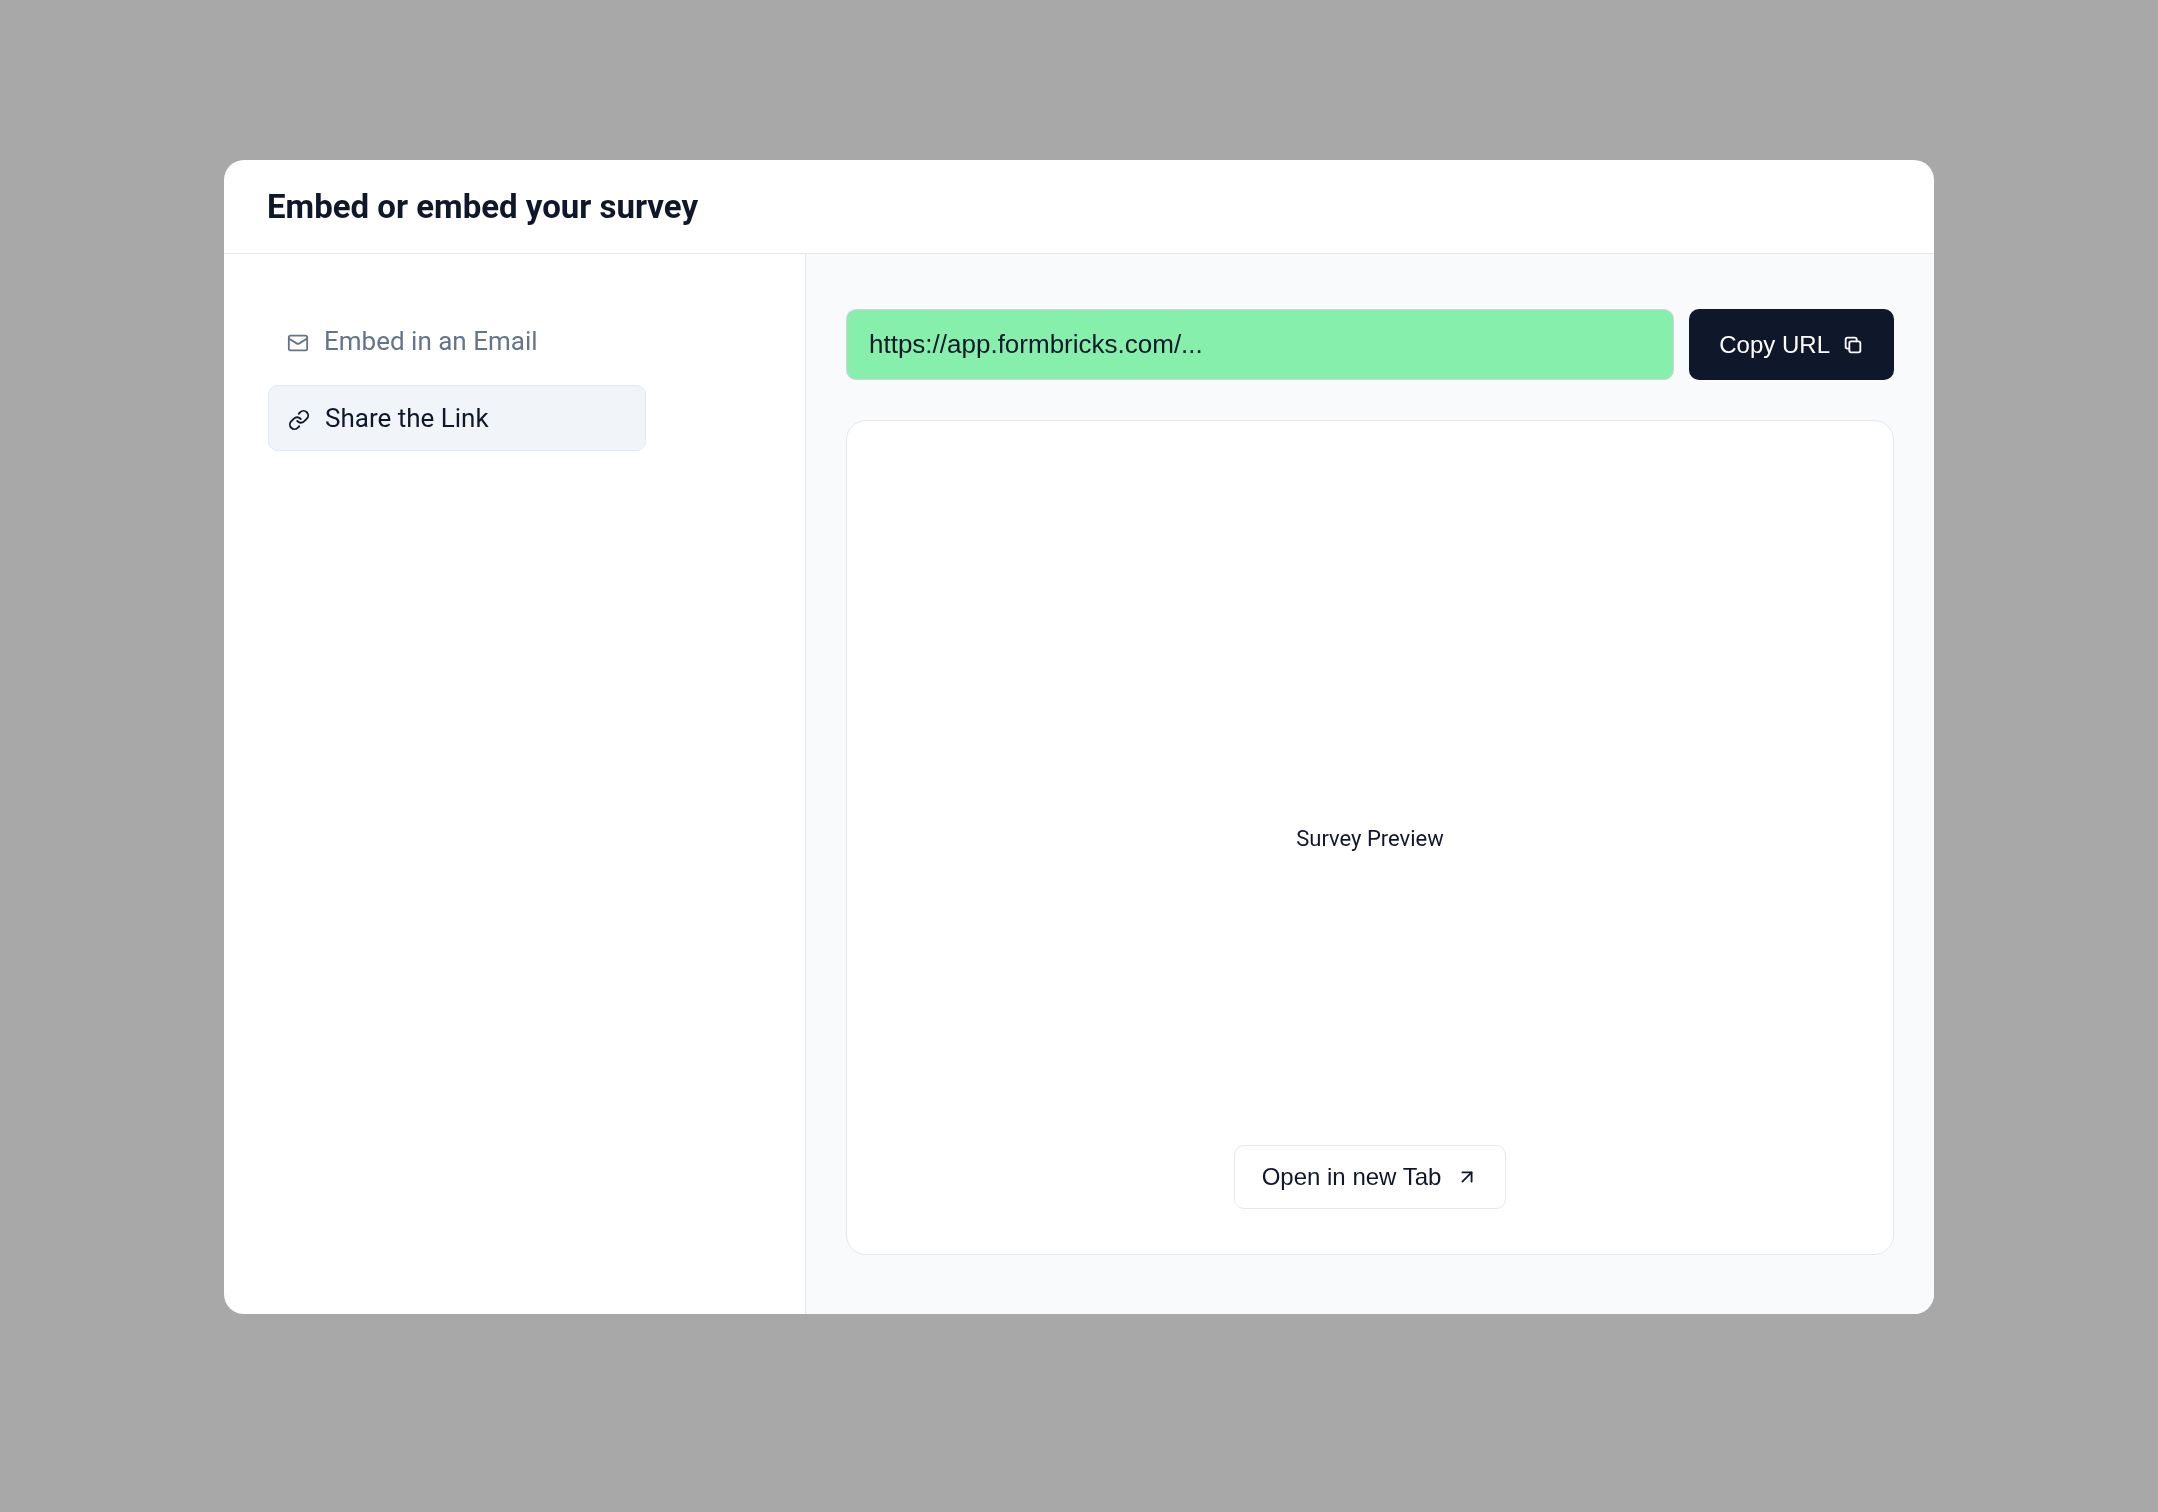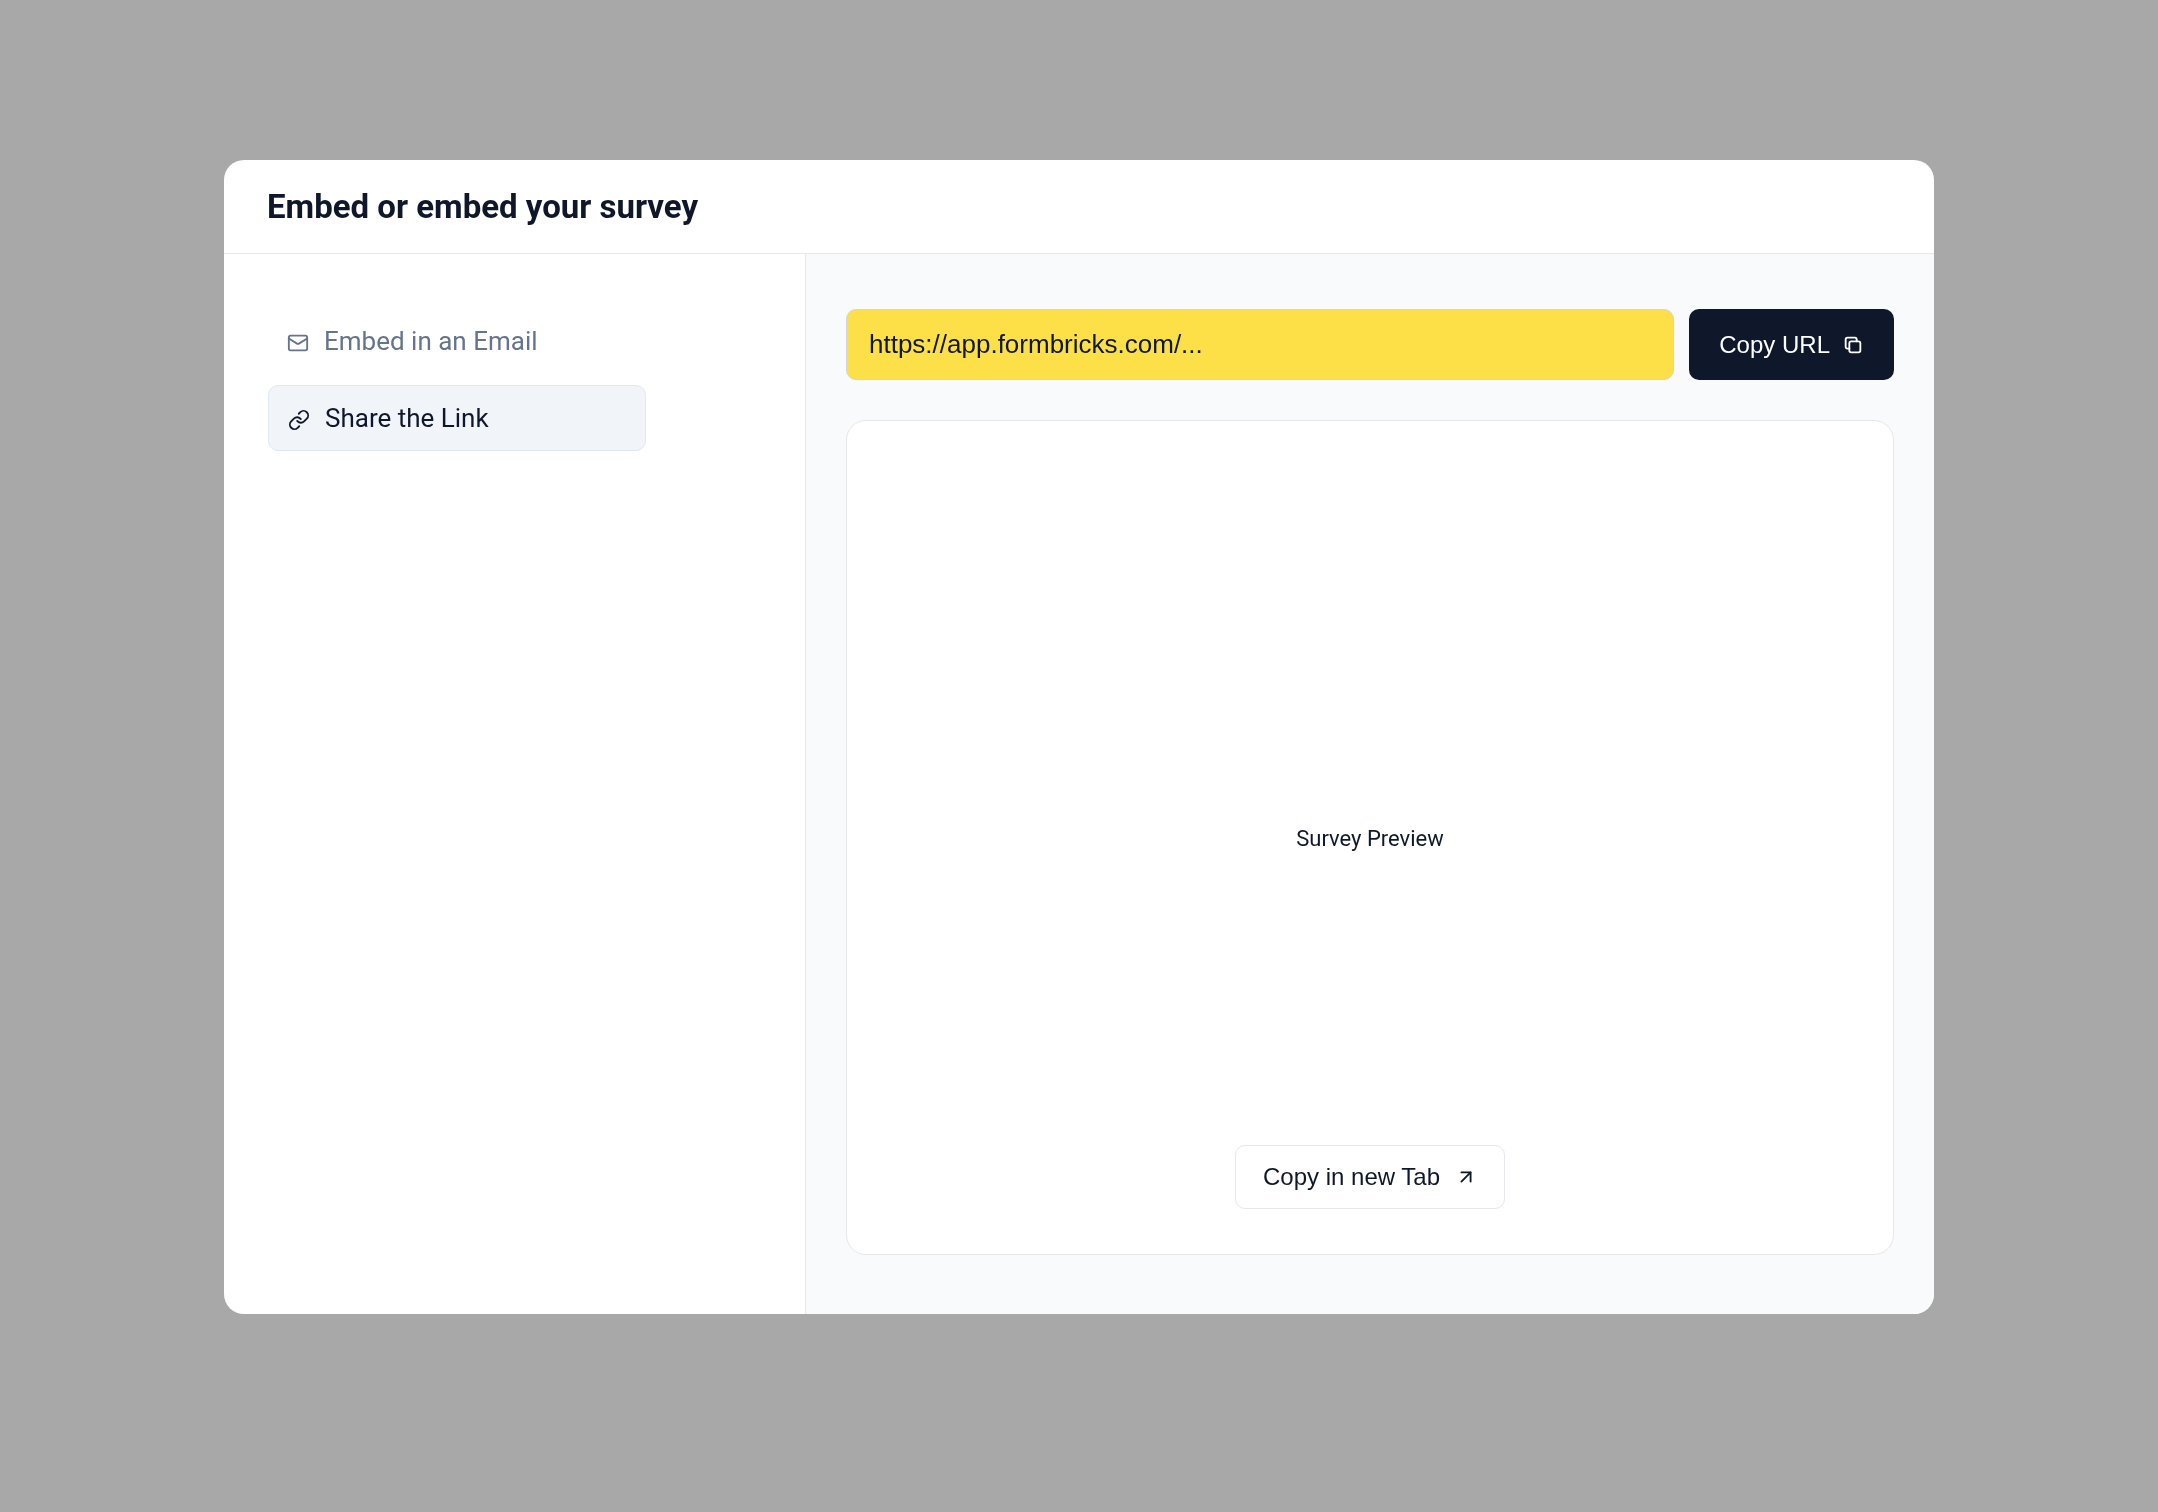--- a/index.html
+++ b/index.html
@@ -84,21 +84,21 @@
       margin-bottom: 40px;
     }
     
     .url-input {
       flex: 1;
       padding: 19px 22px;
       border: 1px solid #d1d5db;
       border-radius: 10px;
       font-size: 26px;
       color: #0f172a;
-      background: #fde047;
+      background: #86efac;
       outline: none;
     }
     
     .copy-btn {
       background-color: #0f172a;
       color: white;
       border: none;
       border-radius: 10px;
       padding: 0 30px;
       font-size: 24px;
@@ -199,21 +199,21 @@
               <rect x="8" y="8" width="12" height="12" rx="2" ry="2"></rect>
               <path d="M16 8V6a2 2 0 0 0-2-2H6a2 2 0 0 0-2 2v8a2 2 0 0 0 2 2h2"></path>
             </svg>
           </span>
         </button>
       </div>
 
       <div class="preview-panel">
         <div class="preview-text">Survey Preview</div>
         <button class="open-tab-btn">
-          <span>Copy in new Tab</span>
+          <span>Open in new Tab</span>
           <span class="icon">
             <svg viewBox="0 0 24 24" fill="none" stroke="currentColor" stroke-width="2" stroke-linecap="round" stroke-linejoin="round">
               <line x1="7" y1="17" x2="17" y2="7"></line>
               <polyline points="7 7 17 7 17 17"></polyline>
             </svg>
           </span>
         </button>
       </div>
     </div>
   </div>

